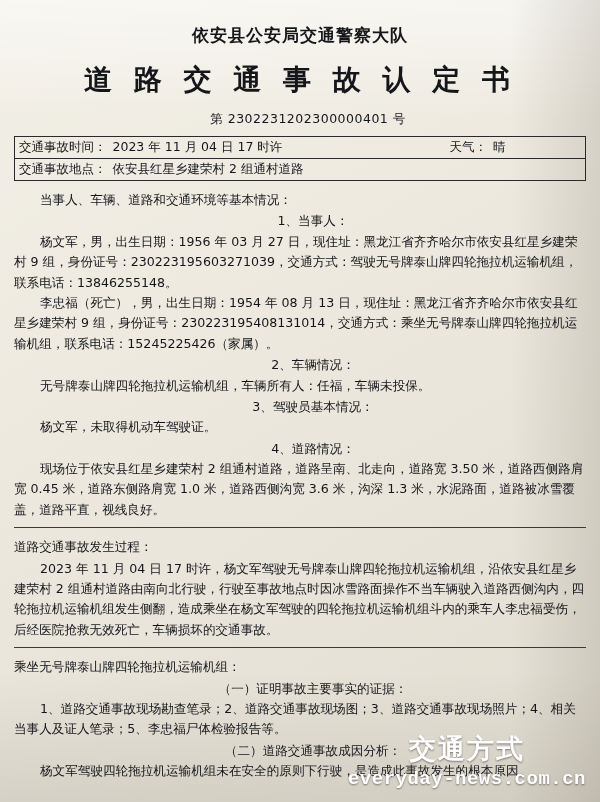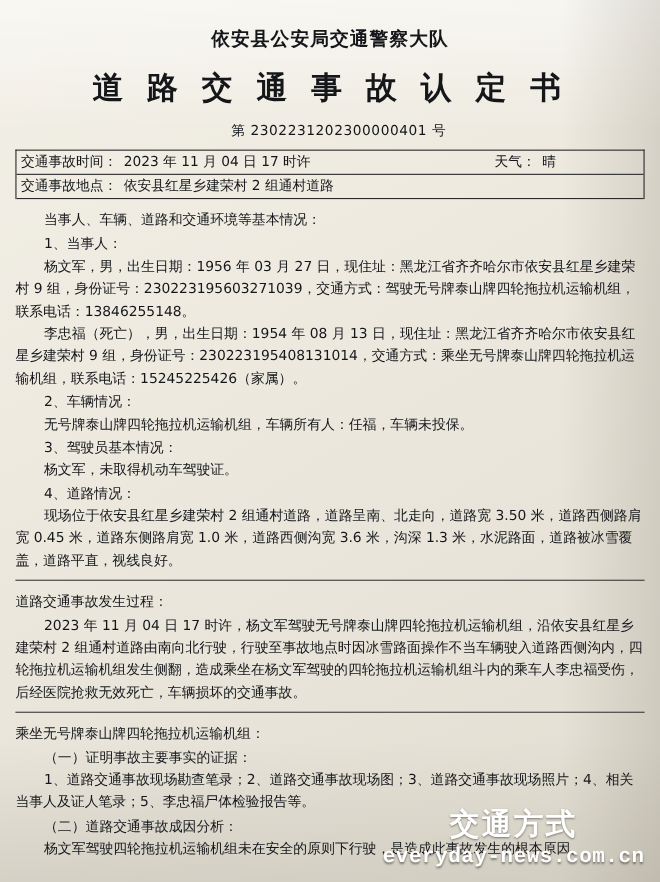--- a/index.html
+++ b/index.html
@@ -111,20 +111,21 @@
     margin: 0 14px;
     font-size: 12.6px;
     line-height: 1.62;
   }
   .section-head {
     margin-top: 9px;
     margin-bottom: 1px;
   }
   .numbered {
     margin-top: 1px;
+    text-align: center;
   }
   .indent-para {
     padding-left: 0;
     text-indent: 26px;
   }
   .para {
     margin: 0;
   }
   .rule {
     border: none;

